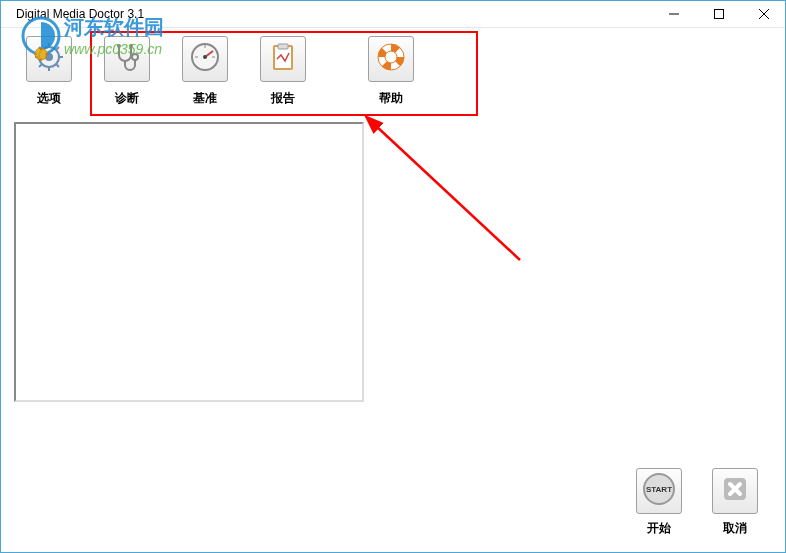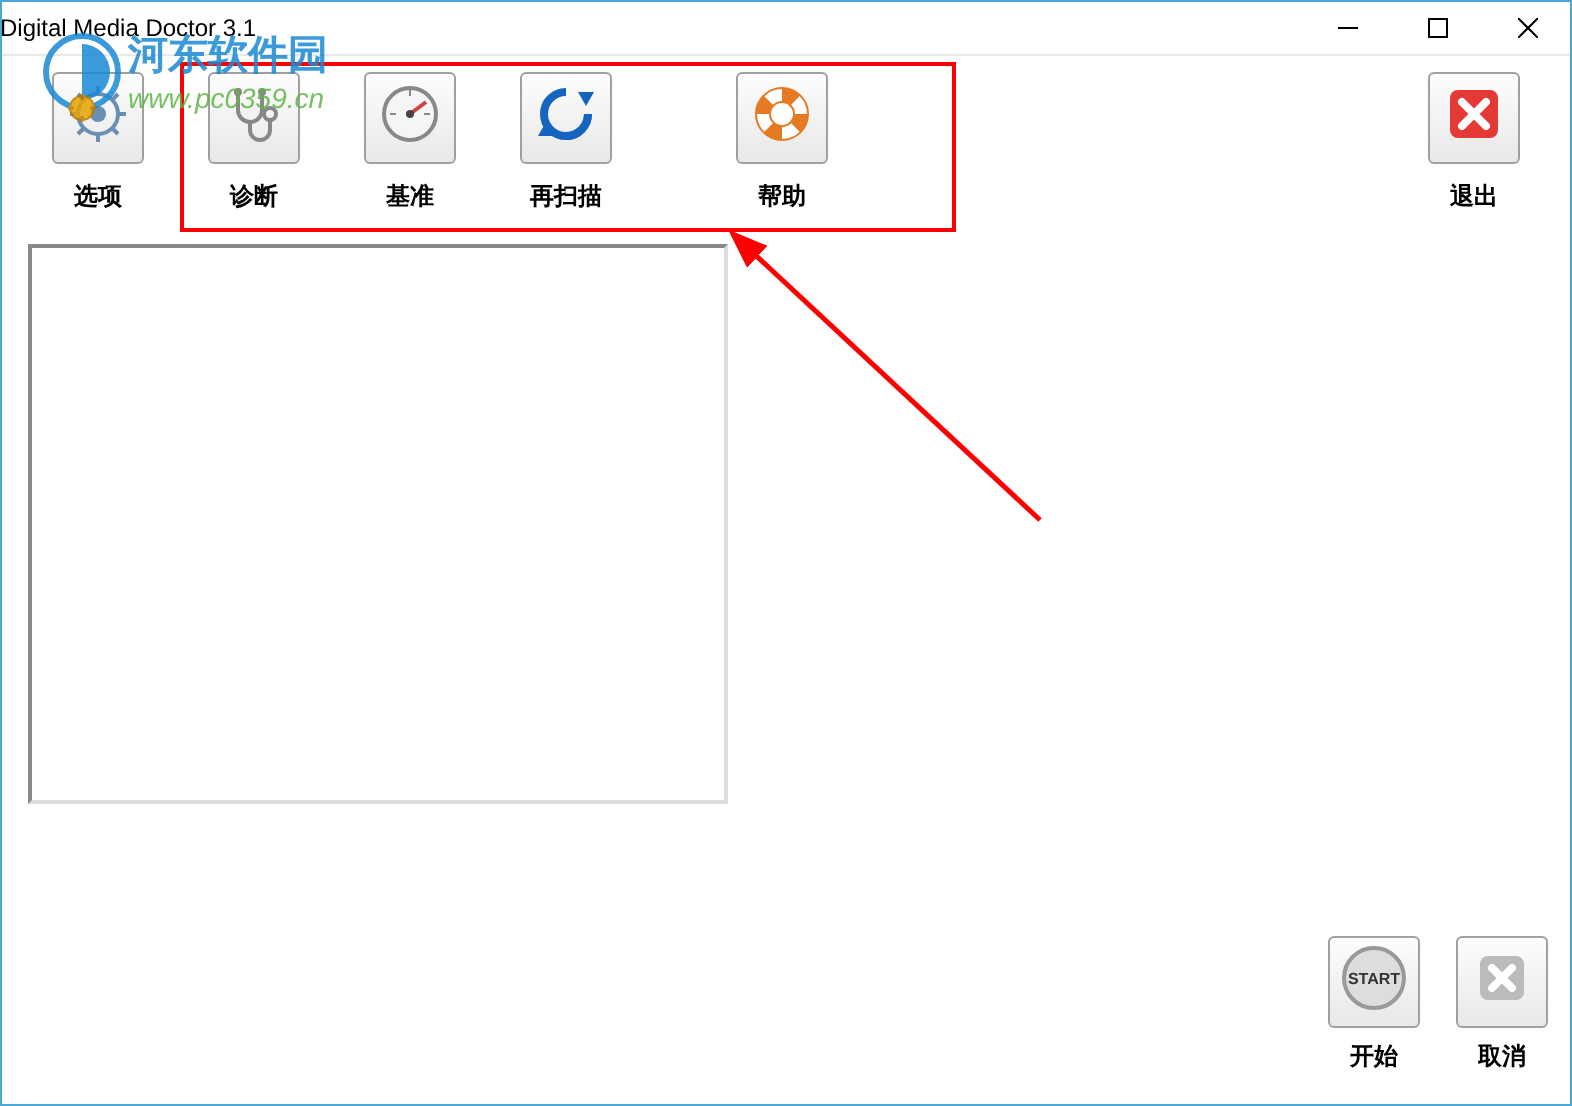--- a/index.html
+++ b/index.html
@@ -15,21 +15,21 @@
       position: absolute;
       top: 0; left: 0;
       width: 786px; height: 553px;
       border: 1px solid #4aa8d8;
     }
     .titlebar {
       height: 28px;
       background: #fff;
       display: flex;
       align-items: center;
-      padding-left: 0;
+      padding-left: 16px;
       border-bottom: 1px solid #e8e8e8;
     }
     .titlebar-title {
       font-size: 12px;
       color: #000;
     }
     .window-controls {
       position: absolute;
       top: 0;
       right: 0;
@@ -94,23 +94,23 @@
     }
     
     .arrow-annotation {
       position: absolute;
       pointer-events: none;
     }
     
     .bottom-buttons {
       position: absolute;
       bottom: 16px;
-      right: 12px;
-      display: flex;
-      gap: 18px;
+      right: 28px;
+      display: flex;
+      gap: 30px;
     }
     .bottom-item {
       display: flex;
       flex-direction: column;
       align-items: center;
     }
     .bottom-btn {
       width: 46px;
       height: 46px;
       border: 1px solid #a0a0a0;
@@ -213,34 +213,33 @@
               <line x1="6" y1="16" x2="9" y2="16"></line>
               <line x1="26" y1="16" x2="23" y2="16"></line>
             </g>
           </svg>
       </span>
     </div>
     <span class="tool-label">基准</span>
   </div>
 
 
-
-  <div class="tool-item">
-    <div class="tool-btn">
-      <span>
-        <svg width="32" height="32" viewBox="0 0 32 32">
-            <path d="M16 5 a11 11 0 1 0 11 11" fill="none" stroke="#1565c0" stroke-width="4"></path>
-            <polygon points="22,5 30,5 26,12" fill="#1565c0"></polygon>
-            <path d="M16 27 a11 11 0 0 0 11 -11" fill="none" stroke="#1565c0" stroke-width="4"></path>
-            <polygon points="10,27 2,27 6,20" fill="#1565c0"></polygon>
-          </svg>
-      </span>
-    </div>
-    <span class="tool-label">再扫描</span>
-  </div>
+  <div class="tool-item">
+    <div class="tool-btn">
+      <span>
+        <svg width="32" height="32" viewBox="0 0 32 32">
+            <rect x="7" y="5" width="18" height="23" rx="1" fill="#fff" stroke="#d4a050" stroke-width="2"></rect>
+            <rect x="11" y="3" width="10" height="5" rx="1" fill="#ddd" stroke="#999"></rect>
+            <polyline points="10,18 14,14 18,20 22,12" fill="none" stroke="#c44" stroke-width="1.5"></polyline>
+          </svg>
+      </span>
+    </div>
+    <span class="tool-label">报告</span>
+  </div>
+
 
   <div class="tool-spacer"></div>
 
   <div class="tool-item">
     <div class="tool-btn">
       <span>
         <svg width="32" height="32" viewBox="0 0 32 32">
             <circle cx="16" cy="16" r="13" fill="#fff" stroke="#e67a22" stroke-width="1"></circle>
             <circle cx="16" cy="16" r="6" fill="#fff" stroke="#e67a22" stroke-width="1"></circle>
             <path d="M16 3 a13 13 0 0 1 9.2 3.8 L20.2 11.8 a6 6 0 0 0 -4.2 -1.8 z" fill="#e67a22"></path>
@@ -249,32 +248,20 @@
             <path d="M29 16 a13 13 0 0 1 -3.8 9.2 L20.2 20.2 a6 6 0 0 0 1.8 -4.2 z" fill="#e67a22"></path>
           </svg>
       </span>
     </div>
     <span class="tool-label">帮助</span>
   </div>
 
 
   <div class="tool-spacer-big"></div>
 
-  <div class="tool-item">
-    <div class="tool-btn">
-      <span>
-        <svg width="32" height="32" viewBox="0 0 32 32">
-            <rect x="4" y="4" width="24" height="24" rx="4" fill="#e53935"></rect>
-            <line x1="10" y1="10" x2="22" y2="22" stroke="#fff" stroke-width="4" stroke-linecap="round"></line>
-            <line x1="22" y1="10" x2="10" y2="22" stroke="#fff" stroke-width="4" stroke-linecap="round"></line>
-          </svg>
-      </span>
-    </div>
-    <span class="tool-label">退出</span>
-  </div>
 </div>
 
 <div class="highlight-box" style="top:31px; left:90px; width:388px; height:85px;"></div>
 
 <div class="content-area"></div>
 
 <svg class="arrow-annotation" style="top:110px; left:360px;" width="180" height="160">
   <defs>
     <marker id="arrowhead" markerWidth="10" markerHeight="10" refX="2" refY="3" orient="auto">
       <polygon points="0 0, 8 3, 0 6" fill="#ff0000"></polygon>

